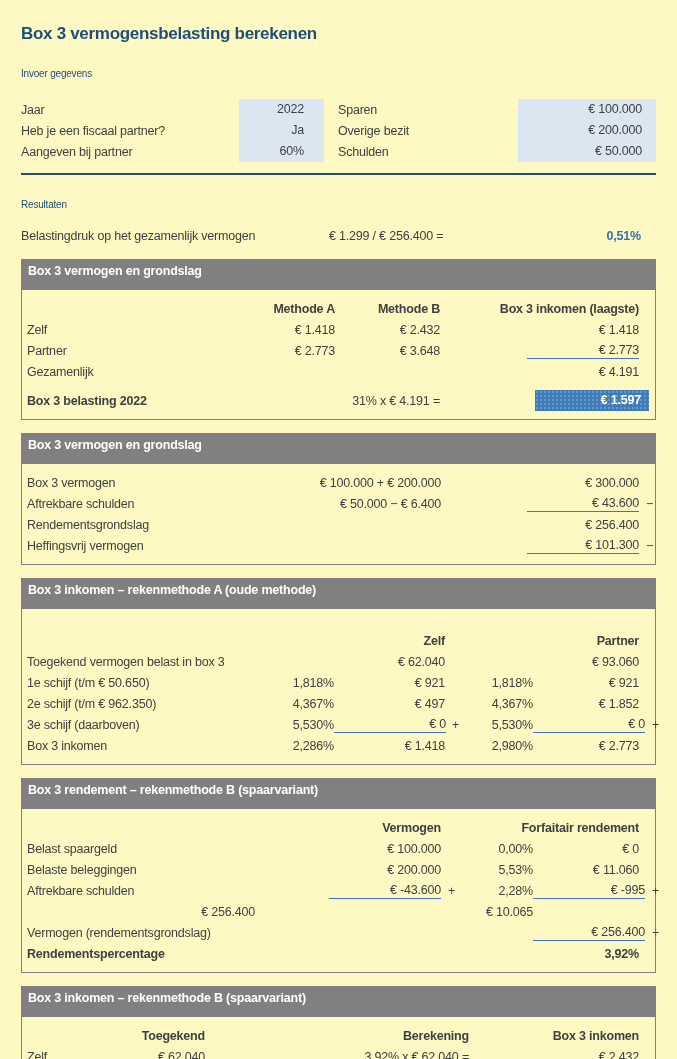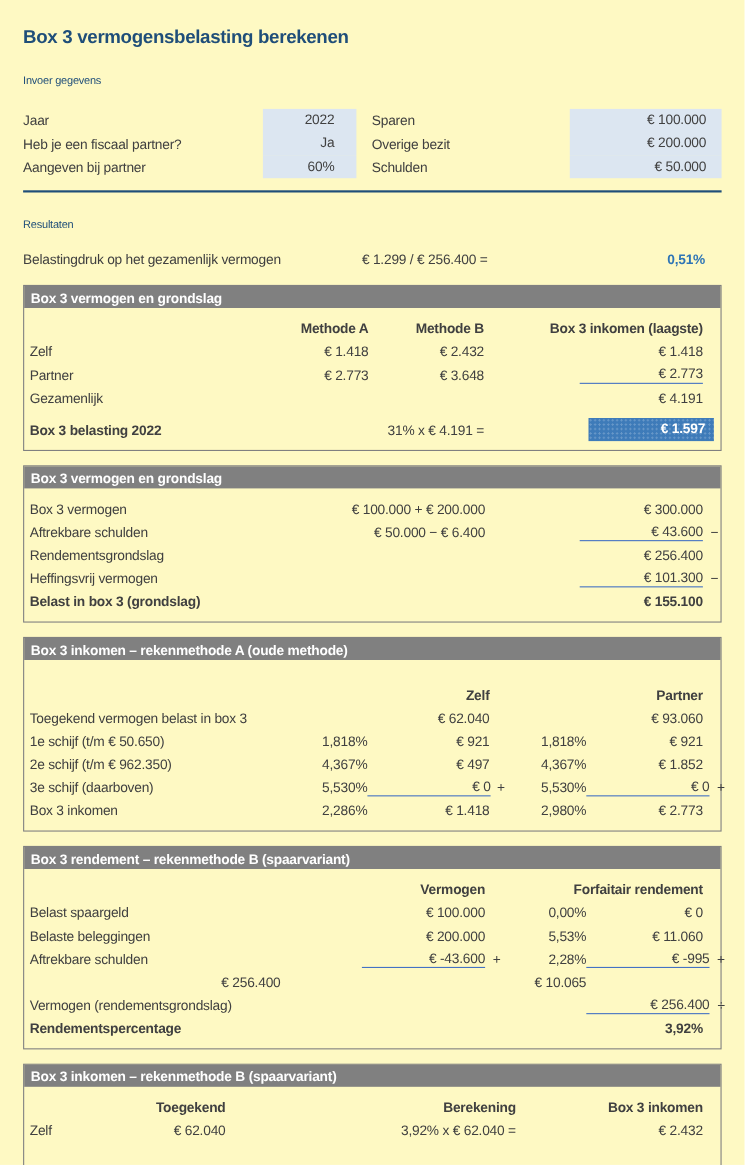--- a/index.html
+++ b/index.html
@@ -21,21 +21,21 @@
   .g-mb{grid-template-columns:228px 186px 92px 1fr;}
   .g-ib{grid-template-columns:78px 100px 264px 1fr;}
   .inputgrid{margin-top:20px;}
   .ival{background:#DCE6F1;text-align:right;height:21px;line-height:21px;}
   .ival.short{padding-right:20px;}
   .ival.money{padding-right:14px;}
   .rule{border:none;border-top:2px solid #1F4E79;margin:11px 0 0 0;}
   .resrow{margin-top:15px;}
   .pctval{color:#2E75B6;font-weight:bold;text-align:right;padding-right:15px;}
   .box{border:1px solid #808080;margin-top:13px;}
-  .bar{height:20px;line-height:22px;background:#808080;color:#fff;font-weight:bold;
+  .bar{height:30px;line-height:22px;background:#808080;color:#fff;font-weight:bold;
        font-size:12.5px;padding-left:6px;}
   .body{padding:8px 16px 8px 5px;}
   .hr{text-align:right;font-weight:bold;}
   .b{font-weight:bold;}
   .nc{display:flex;justify-content:flex-end;align-items:center;}
   .n{display:inline-block;text-align:right;}
   .ul{border-bottom:1px solid #4472C4;min-width:112px;padding-bottom:1px;}
   .o{display:inline-block;width:14px;margin-right:-14px;text-align:right;}
   .span23{grid-column:2/4;text-align:right;}
   .gaprow{height:8px;}
@@ -173,27 +173,20 @@
           </div>
       </div>
       <div class="row g-grond">
         <div>Heffingsvrij vermogen</div>
         <div></div>
         <div class="nc">
             <span class="n ul">€ 101.300</span>
             <span class="o">−</span>
           </div>
       </div>
-      <div class="row g-grond">
-        <div class="b">Belast in box 3 (grondslag)</div>
-        <div></div>
-        <div class="nc b">
-            <span class="n">€ 155.100</span>
-          </div>
-      </div>
     </div>
   </div>
 
   <div class="box">
     <div class="bar">Box 3 inkomen – rekenmethode A (oude methode)</div>
     <div class="body">
       <div class="toprow"></div>
       <div class="row g-ma">
         <div></div>
         <div></div>

